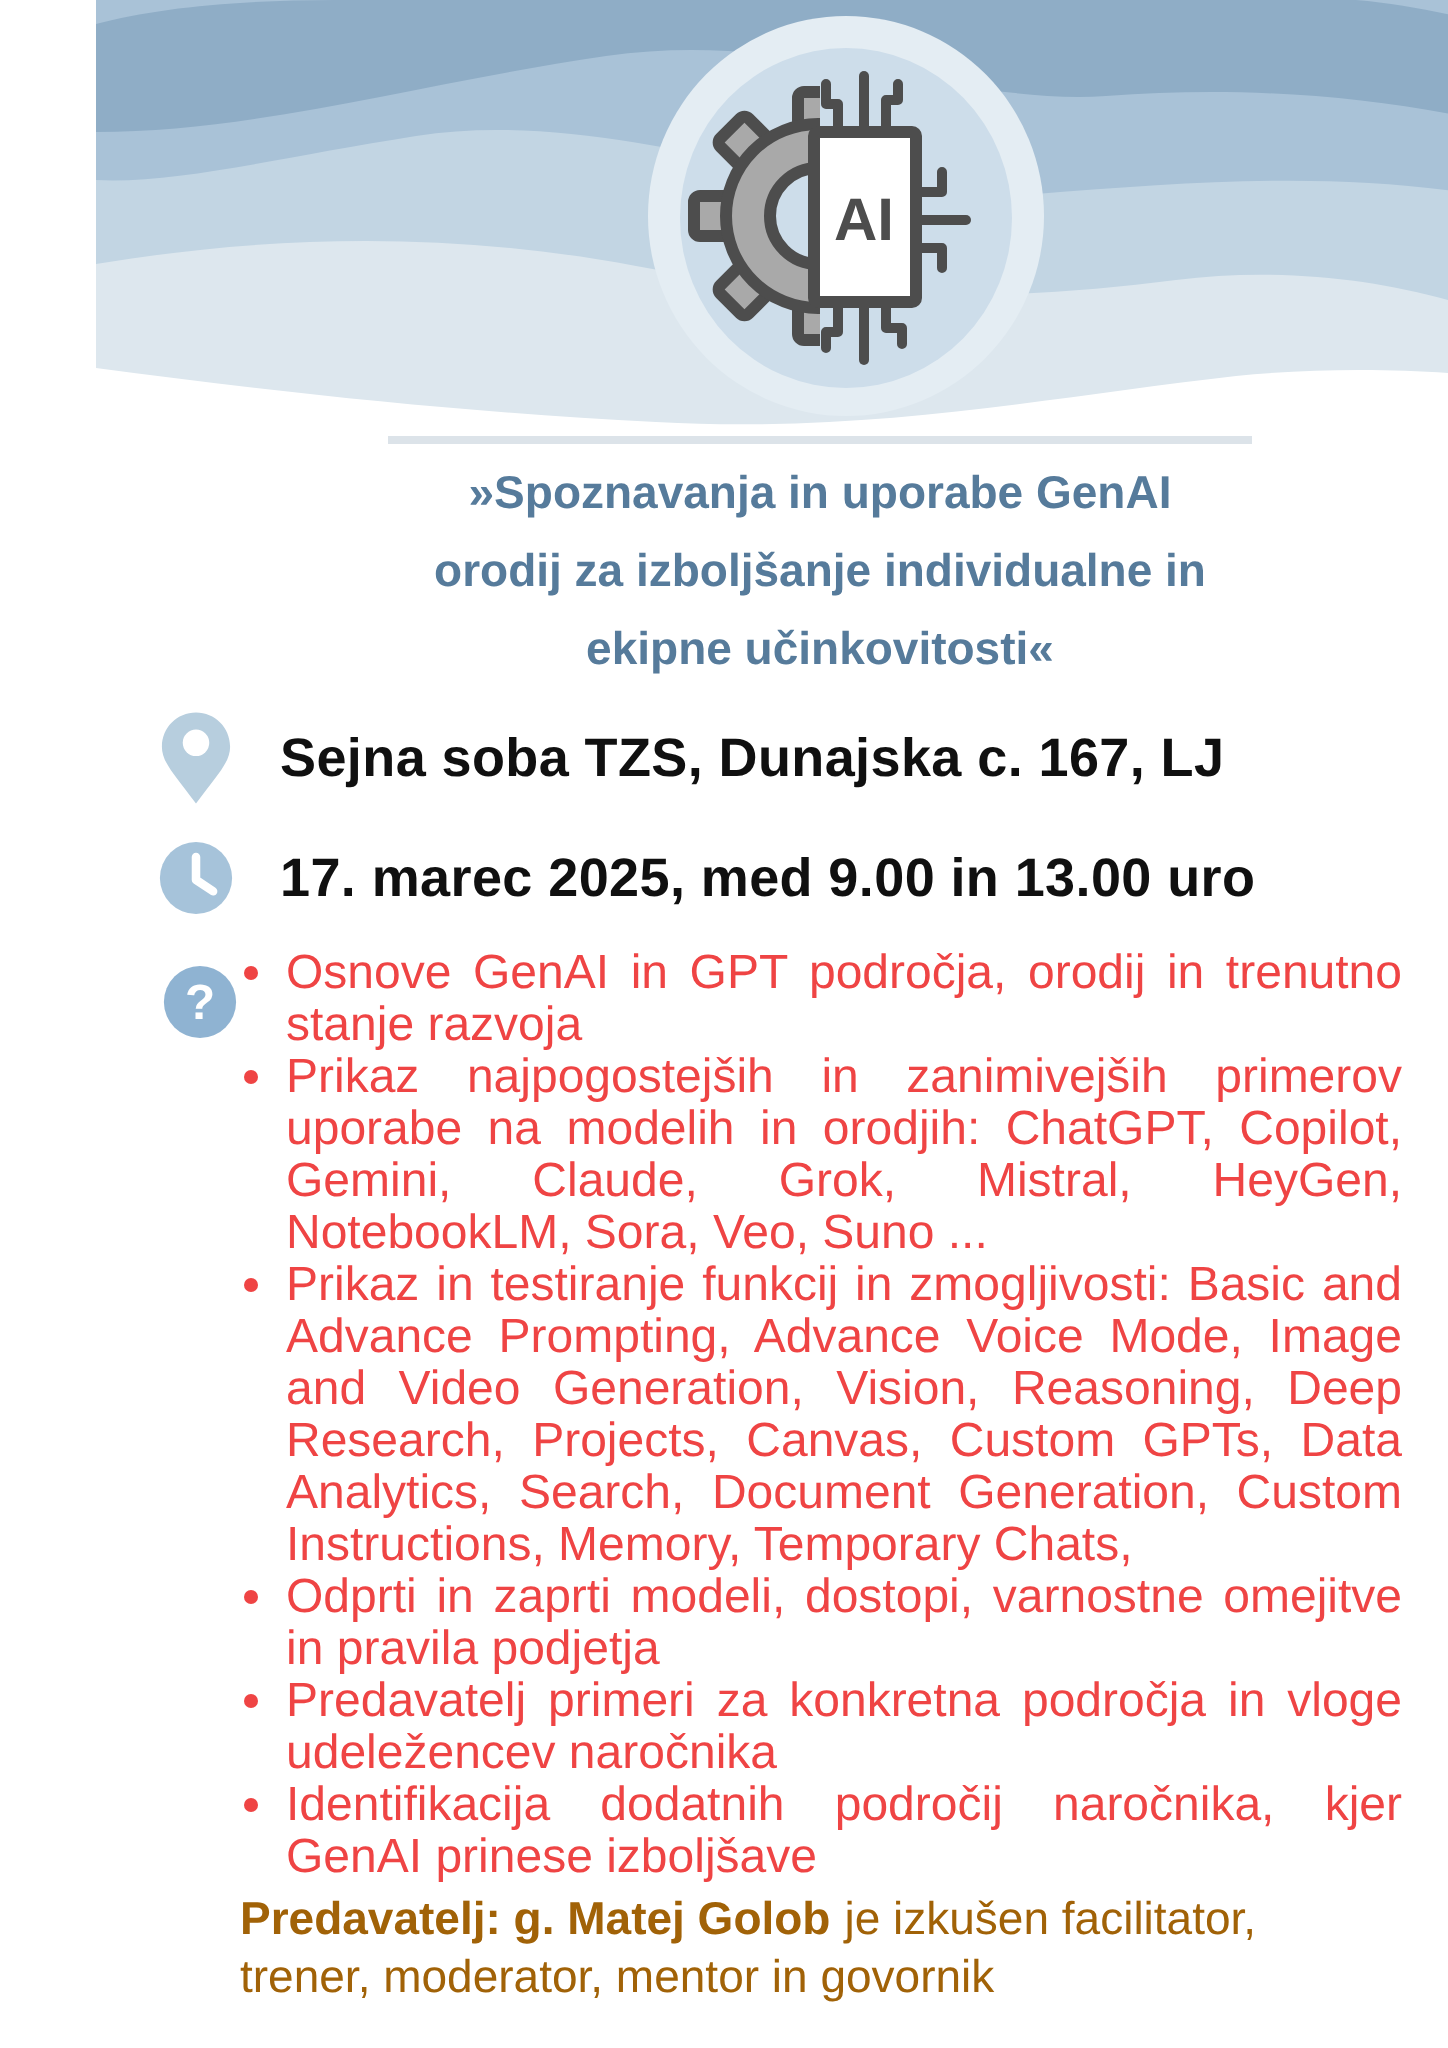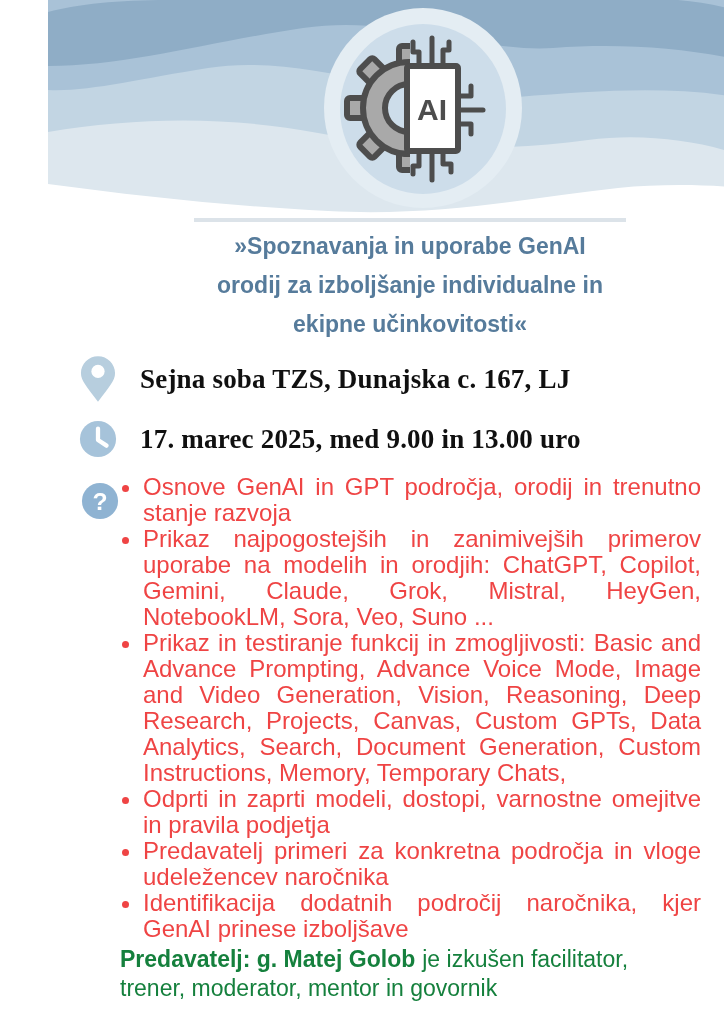--- a/index.html
+++ b/index.html
@@ -20,34 +20,34 @@
   .subtitle{
     text-align:center;color:#567b9b;font-weight:700;
     font-size:23px;line-height:39px;margin:0 30px;
   }
   .subtitle span{display:block;}
   .info-row{
     display:flex;align-items:center;margin:10px 0 0 30px;height:50px;
   }
   .info-row .icon-box{width:40px;display:flex;justify-content:center;}
   .info-row .info-text{
-    margin-left:22px;font-size:27px;font-weight:700;color:#101010;letter-spacing:0.2px;font-family:Liberation Serif, serif;
+    margin-left:22px;font-size:27px;font-weight:700;color:#101010;letter-spacing:0.2px;
   }
   .topics{display:flex;margin:10px 0 0 33px;}
   .topics .icon-box{width:40px;margin-top:8px;flex:none;}
   .topics ul{
     margin:0 0 0 6px;padding:0 0 0 16px;width:558px;
     list-style:disc outside;
   }
   .topics li{
     font-size:24px;line-height:26px;color:#ef4444;text-align:justify;
     text-justify:inter-word;
   }
   .presenter{
-    margin:3px 76px 0 72px;font-size:23px;line-height:29px;color:#15803d;
+    margin:3px 76px 0 72px;font-size:23px;line-height:29px;color:#a16207;
   }
   .presenter .bold{font-weight:700;margin-right:7px;}
 </style>
 </head>
 <body>
 
 <div class="page">
 
   <svg class="header-art" viewBox="0 0 724 215" preserveAspectRatio="none">
     <rect x="0" y="0" width="724" height="215" fill="#c2d5e3"></rect>

